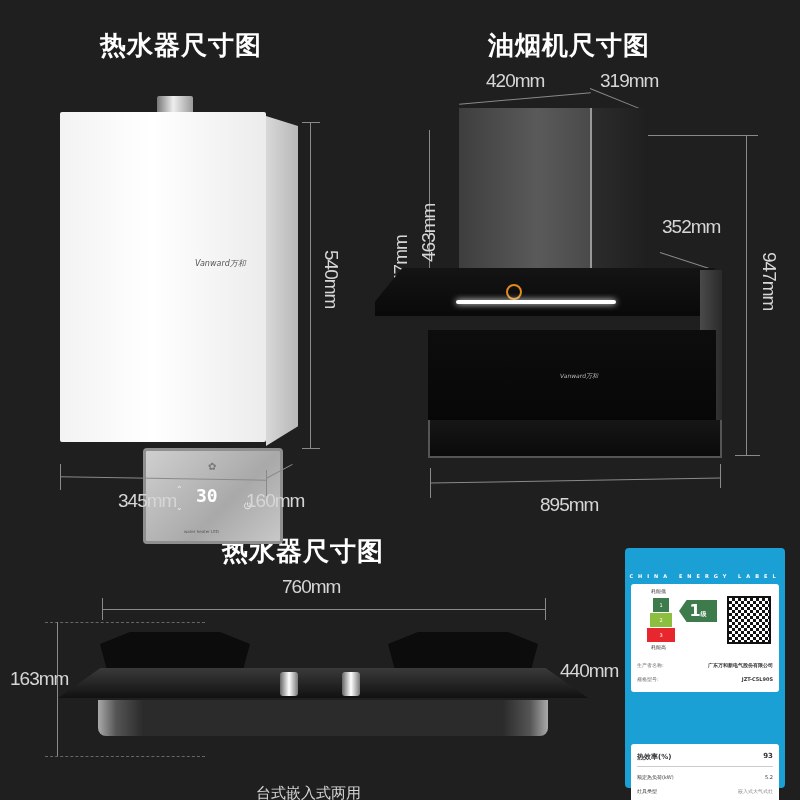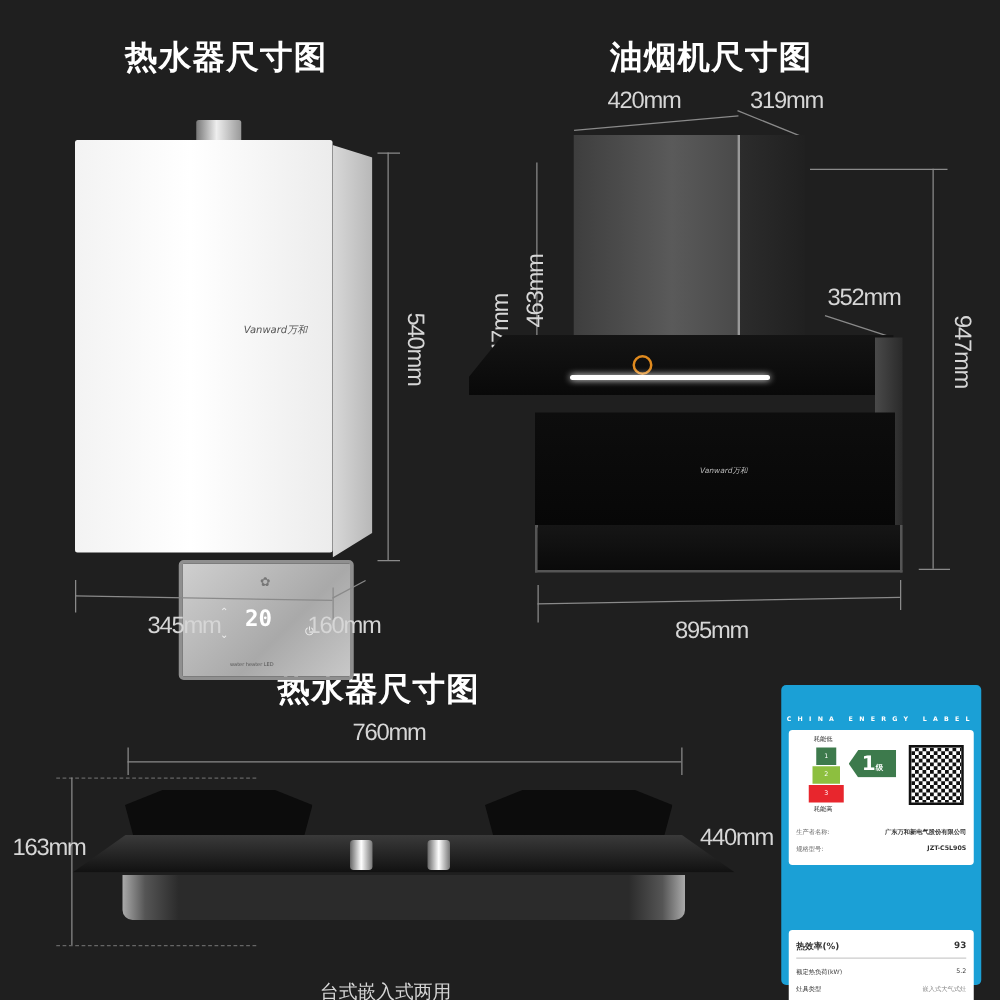--- a/index.html
+++ b/index.html
@@ -50,21 +50,21 @@
 <div class="abs title" style="left:100px;top:28px;">热水器尺寸图</div>
 <div class="abs title" style="left:488px;top:28px;">油烟机尺寸图</div>
 <div class="abs title" style="left:222px;top:534px;">热水器尺寸图</div>
 
 <div class="abs wh-pipe"></div>
 <div class="abs wh-side"></div>
 <div class="abs wh-body">
   <div class="abs wh-logo">Vanward万和</div>
   <div class="abs wh-panel">
     <div class="abs" style="left:62px;top:10px;font-size:10px;color:#777;">✿</div>
-    <div class="abs wh-digits">20</div>
+    <div class="abs wh-digits">30</div>
     <div class="abs" style="left:30px;top:34px;font-size:8px;color:#eee;">⌃</div>
     <div class="abs" style="left:30px;top:52px;font-size:8px;color:#eee;">⌄</div>
     <div class="abs" style="left:98px;top:50px;font-size:9px;color:#eee;">⏻</div>
     <div class="abs wh-panel-text">water heater LED</div>
   </div>
 </div>
 
 <div class="abs line" style="left:310px;top:122px;width:1px;height:326px;"></div>
 <div class="abs line" style="left:302px;top:122px;width:18px;height:1px;"></div>
 <div class="abs line" style="left:302px;top:448px;width:18px;height:1px;"></div>
@@ -78,21 +78,21 @@
 
 <div class="abs dim" style="left:486px;top:70px;">420mm</div>
 <div class="abs dim" style="left:600px;top:70px;">319mm</div>
 <div class="abs line" style="left:459px;top:98px;width:132px;height:1px;transform:rotate(-5deg);"></div>
 <div class="abs line" style="left:590px;top:88px;width:55px;height:1px;transform:rotate(22deg);transform-origin:left;"></div>
 <div class="abs rh-chimney"></div>
 <div class="abs rh-chimney-side"></div>
 <div class="abs line" style="left:429px;top:130px;width:1px;height:162px;"></div>
 <div class="abs dim vert" style="left:418px;top:176px;transform:rotate(-90deg);transform-origin:left top;top:262px;">463mm</div>
 <div class="abs dim" style="left:390px;top:284px;transform:rotate(-90deg);transform-origin:left top;">47mm</div>
-<div class="abs dim" style="left:662px;top:228px;">352mm</div>
+<div class="abs dim" style="left:662px;top:216px;">352mm</div>
 <div class="abs line" style="left:660px;top:252px;width:55px;height:1px;transform:rotate(18deg);transform-origin:left;"></div>
 <div class="abs line" style="left:746px;top:135px;width:1px;height:320px;"></div>
 <div class="abs line" style="left:648px;top:135px;width:110px;height:1px;"></div>
 <div class="abs line" style="left:735px;top:455px;width:25px;height:1px;"></div>
 <div class="abs dim vert" style="left:780px;top:252px;">947mm</div>
 <div class="abs rh-top"></div>
 <div class="abs rh-knob"></div>
 <div class="abs rh-light"></div>
 <div class="abs rh-side"></div>
 <div class="abs rh-front">

